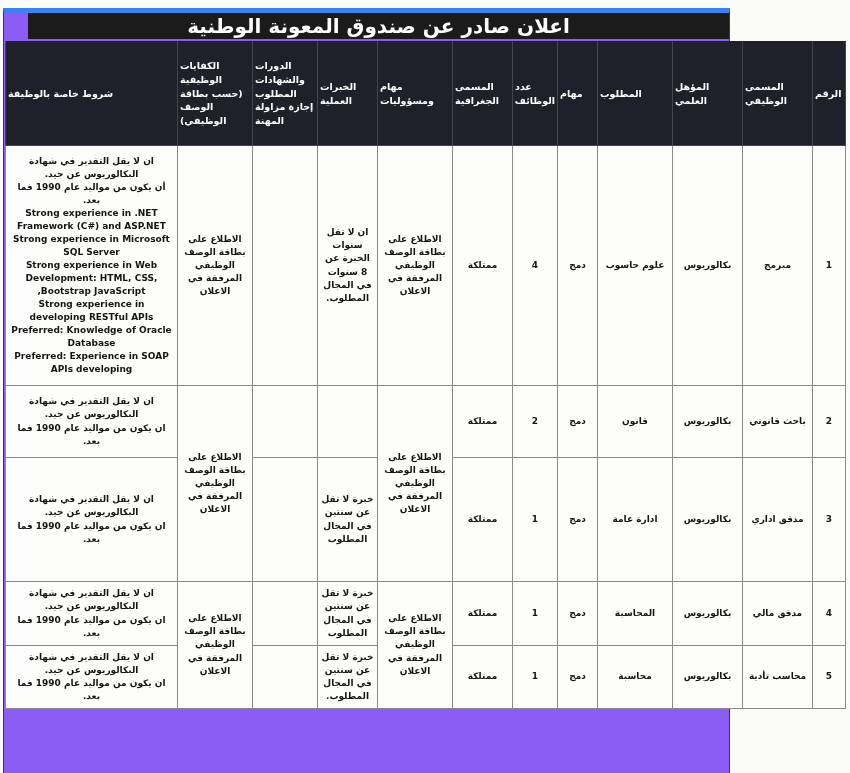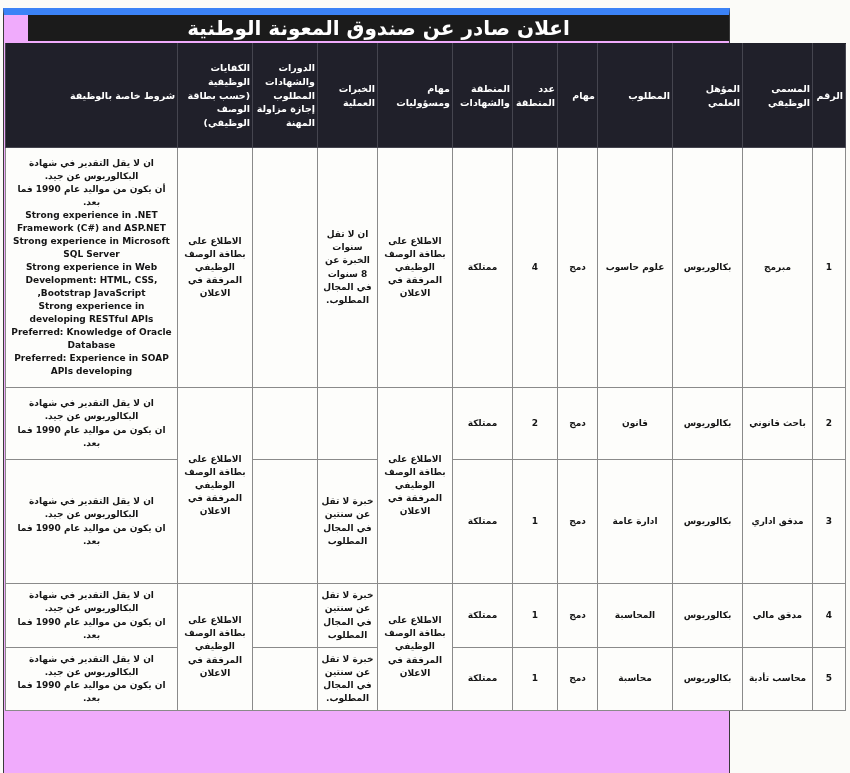--- a/index.html
+++ b/index.html
@@ -8,23 +8,23 @@
     background: #fbfbf8;
     font-family: "DejaVu Sans", sans-serif;
     overflow: hidden;
   }
   .frame {
     position: absolute;
     left: 3px; top: 8px;
     width: 727px; height: 765px;
     border-left: 1px solid #3a3a3a;
     border-right: 1px solid #3a3a3a;
-    border-top: 7px solid #3b82f6;
+    border-top: 5px solid #3b82f6;
     box-sizing: border-box;
-    background: #f0abfc;
+    background: #8b5cf6;
   }
   .title-bar {
     margin-left: 24px;
     height: 26px;
     background: #1b1b1b;
     color: #ffffff;
     display: flex; align-items: center; justify-content: center;
     font-size: 20px; font-weight: bold;
     direction: rtl;
   }
@@ -47,21 +47,21 @@
     table-layout: fixed;
     width: 840px;
     margin: 2px 0 0 1px;
     background: #fdfdfb;
   }
   table.jobs th {
     background: #20202a;
     color: #ffffff;
     font-size: 9.5px;
     font-weight: bold;
-    text-align: right;
+    text-align: left;
     vertical-align: middle;
     border: 1px solid #45454f;
     border-top: 1px solid #20202a;
     padding: 2px 2px;
     line-height: 1.45;
   }
   table.jobs thead tr { height: 104px; }
   table.jobs td {
     font-size: 9px;
     font-weight: bold;
@@ -107,22 +107,22 @@
         <col style="width:172px">
     </colgroup>
 
     <thead>
       <tr>
         <th>الرقم</th>
         <th>المسمى الوظيفي</th>
         <th>المؤهل العلمي</th>
         <th>المطلوب</th>
         <th>مهام</th>
-        <th>عدد المنطقة</th>
-        <th>المنطقة والشهادات</th>
+        <th>عدد الوظائف</th>
+        <th>المسمى الجغرافية</th>
         <th>مهام ومسؤوليات</th>
         <th>الخبرات العملية</th>
         <th>الدورات والشهادات المطلوب إجازة مزاولة المهنة</th>
         <th>الكفايات الوظيفية (حسب بطاقة الوصف الوظيفي)</th>
         <th>شروط خاصة بالوظيفة</th>
       </tr>
     </thead>
 
     <tbody>
       <tr style="height:240px">

